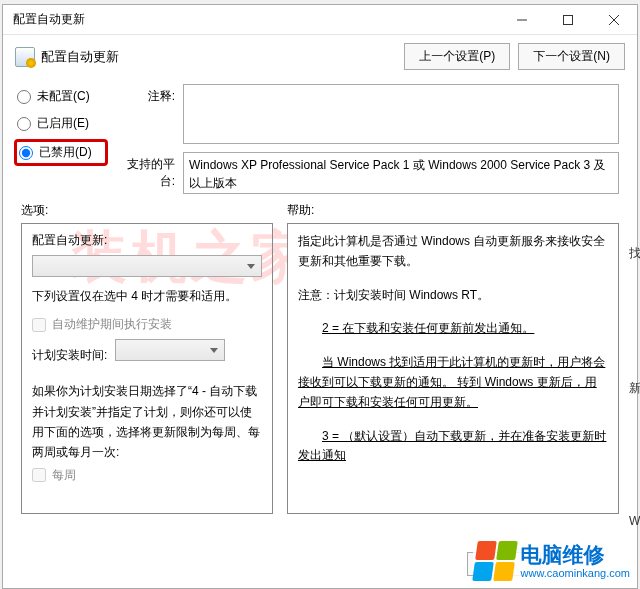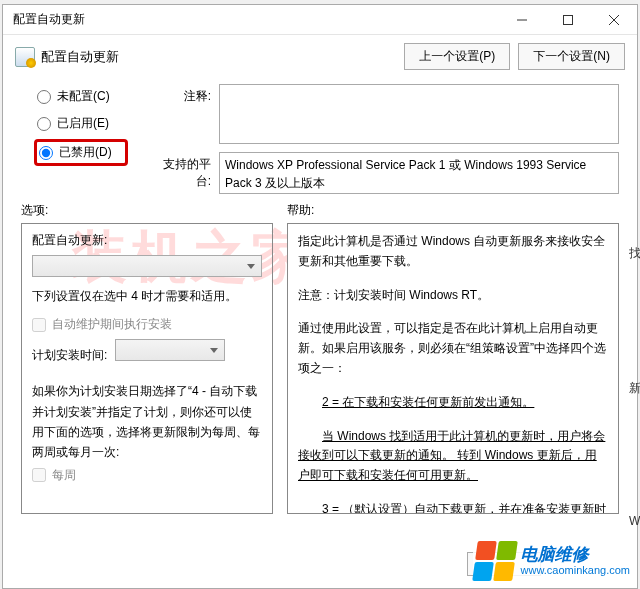--- a/index.html
+++ b/index.html
@@ -10,21 +10,21 @@
   .winbtns { display: flex; }
   .winbtn { width: 46px; height: 30px; display: flex; align-items: center; justify-content: center; color: #333; }
   .winbtn svg { width: 10px; height: 10px; }
   .toolbar { display: flex; align-items: center; padding: 8px 12px; }
   .gpo-icon { width: 20px; height: 20px; margin-right: 6px; display: inline-block; background: linear-gradient(#fff,#cde); border: 1px solid #8aa; border-radius: 2px; position: relative; }
   .gpo-icon:after { content: ""; position: absolute; right: -2px; bottom: -2px; width: 10px; height: 10px; background: radial-gradient(circle,#fc0,#c80); border-radius: 50%; }
   .conf-title { font-size: 13px; }
   .spacer { flex: 1; }
   .navbtn { border: 1px solid #aaa; background: #f8f8f8; padding: 4px 14px; margin-left: 8px; font-size: 12px; }
 
-  .upper { padding: 6px 18px 2px 34px; display: flex; gap: 28px; justify-content: space-between; }
+  .upper { padding: 6px 18px 2px 14px; display: flex; gap: 12px; justify-content: space-between; }
   .radios { display: flex; flex-direction: column; gap: 10px; padding-top: 4px; width: 86px; }
   .radio { display: flex; align-items: center; gap: 6px; font-size: 12px; white-space: nowrap; }
   .radio input { width: 14px; height: 14px; margin: 0; }
   .highlight { border: 3px solid #d40000; border-radius: 4px; padding: 2px 4px 2px 2px; margin: -3px -5px -3px -3px; }
   .rightcol { flex: 1; display: flex; flex-direction: column; gap: 8px; }
   .row { display: flex; gap: 8px; align-items: flex-start; }
   .rowlabel { width: 60px; text-align: right; padding-top: 4px; }
   .commentbox { flex: 1; height: 60px; border: 1px solid #aaa; padding: 3px; resize: none; }
   .platformbox { flex: 1; height: 42px; border: 1px solid #aaa; padding: 3px 5px; line-height: 1.5; overflow: auto; }
 
@@ -50,21 +50,21 @@
   .help-text p { margin: 0 0 14px 0; line-height: 1.65; }
   .help-text .indent { text-indent: 2em; text-decoration: underline; }
 
   .logo { position: absolute; right: 8px; bottom: 6px; display: flex; align-items: center; gap: 6px; background: rgba(255,255,255,0.85); padding: 2px; }
   .winlogo { width: 40px; height: 40px; display: grid; grid-template-columns: 1fr 1fr; grid-template-rows: 1fr 1fr; gap: 2px; transform: skewX(-8deg); }
   .winlogo span:nth-child(1){background:#f25022;border-radius:2px;}
   .winlogo span:nth-child(2){background:#7fba00;border-radius:2px;}
   .winlogo span:nth-child(3){background:#00a4ef;border-radius:2px;}
   .winlogo span:nth-child(4){background:#ffb900;border-radius:2px;}
   .logotxt { display:flex; flex-direction:column; line-height:1.15; }
-  .logotxt .cn { color:#0070d0; font-size:17px; font-weight:bold; font-style:italic; font-family:"SimHei"; }
+  .logotxt .cn { color:#0070d0; font-size:21px; font-weight:bold; font-family:"SimHei"; }
   .logotxt .url { color:#0078d7; font-size:11px; }
 
   .ghost-btn { border: 1px solid #aaa; background: #f8f8f8; width: 74px; height: 24px; }
 
   .rightedge { position:absolute; right:0; top:240px; bottom:60px; width:8px; display:flex; flex-direction:column; justify-content:space-between; color:#333; font-size:12px; }
   .rightedge span { writing-mode: horizontal-tb; }
 </style>
 </head>
 <body>
 
@@ -117,21 +117,21 @@
           </label>
       </span>
     </div>
     <div class="rightcol">
       <div class="row">
         <div class="rowlabel">注释:</div>
         <textarea class="commentbox" style=""></textarea>
       </div>
       <div class="row">
         <div class="rowlabel">支持的平台:</div>
-        <div class="platformbox">Windows XP Professional Service Pack 1 或 Windows 1993 Service Pack 3 及以上版本</div>
+        <div class="platformbox">Windows XP Professional Service Pack 1 或 Windows 2000 Service Pack 3 及以上版本</div>
       </div>
     </div>
   </div>
 
   <div class="lower">
     <div class="pane pane-left">
       <div class="watermark">装机之家</div>
       <div class="panelabel">选项:</div>
       <div class="panebox left">
         <div class="panebox-inner">
@@ -154,21 +154,20 @@
 
         </div>
       </div>
     </div>
 
     <div class="pane pane-right">
       <div class="panelabel">帮助:</div>
       <div class="panebox help-text">
         <p>指定此计算机是否通过 Windows 自动更新服务来接收安全更新和其他重要下载。</p>
         <p>注意：计划安装时间 Windows RT。</p>
-        <p>通过使用此设置，可以指定是否在此计算机上启用自动更新。如果启用该服务，则必须在“组策略设置”中选择四个选项之一：</p>
         <p class="indent">2 = 在下载和安装任何更新前发出通知。</p>
         <p class="indent">当 Windows 找到适用于此计算机的更新时，用户将会接收到可以下载更新的通知。 转到 Windows 更新后，用户即可下载和安装任何可用更新。</p>
         <p class="indent">3 = （默认设置）自动下载更新，并在准备安装更新时发出通知</p>
 
       </div>
     </div>
   </div>
 
   <div style="position:absolute; right:96px; bottom:10px;">
     <button class="ghost-btn"></button>

